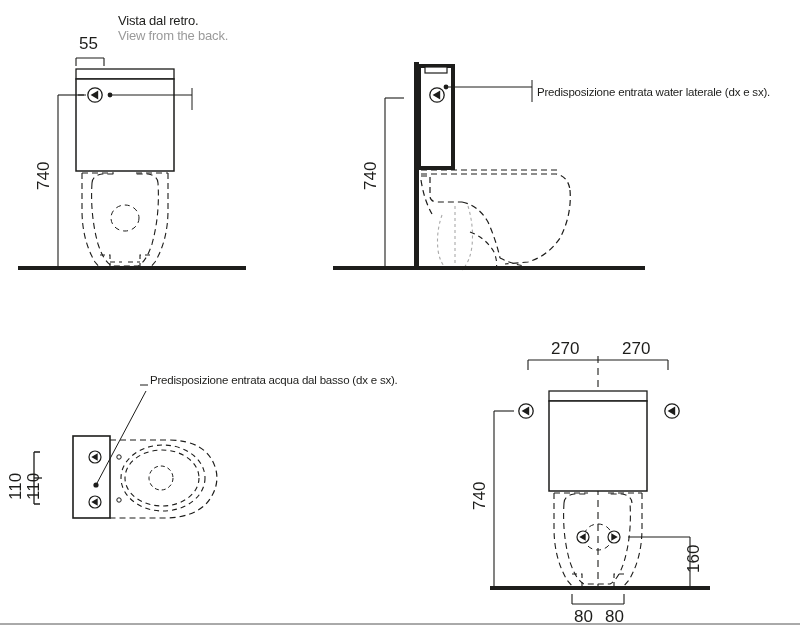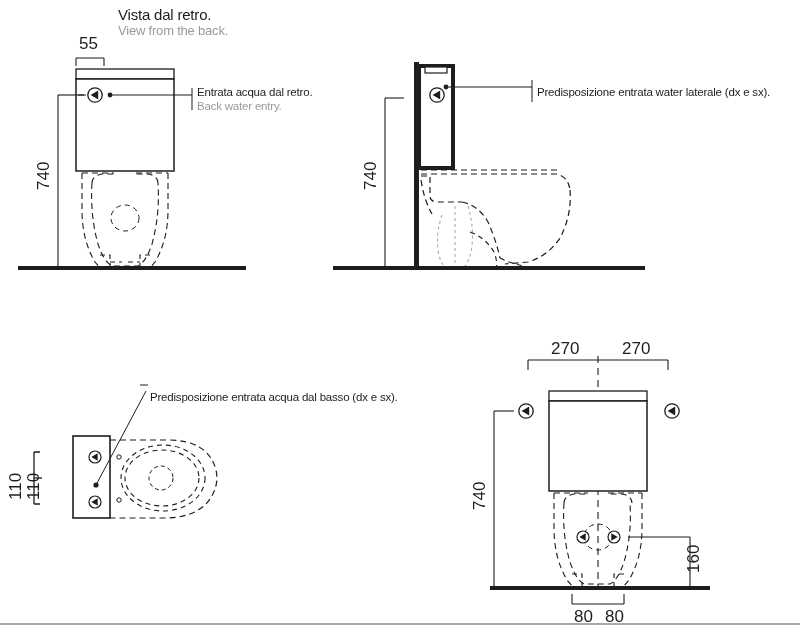--- a/index.html
+++ b/index.html
@@ -6,21 +6,21 @@
   body{width:800px;height:630px;position:relative;overflow:hidden;
        font-family:"Liberation Sans",sans-serif;color:#1a1a1a;}
   .stage{position:absolute;inset:0;}
   svg.draw{position:absolute;left:0;top:0;width:800px;height:630px;}
   .lbl{position:absolute;white-space:nowrap;line-height:1.25;}
   .it{font-size:11.5px;color:#1d1d1b;letter-spacing:-0.2px;}
   .en{font-size:11.5px;color:#9a9a9a;letter-spacing:-0.2px;}
   .dim{position:absolute;font-size:17px;color:#1d1d1b;letter-spacing:0px;}
   .dim.rot{transform:rotate(-90deg);transform-origin:left top;}
   .hdr{position:absolute;}
-  .hdr .it{font-size:15px;}
+  .hdr .it{font-size:13px;margin-top:7px;}
   .hdr .en{font-size:13px;}
 </style>
 </head>
 <body>
 
 <div class="stage">
 
   <svg class="draw" viewBox="0 0 800 630">
     <defs>
       <g id="arrowmark">
@@ -209,30 +209,26 @@
 
       <path d="M 0,624 L 800,624" stroke="#555555" stroke-width="1" fill="none"></path>
     </g>
   </svg>
 
   <div class="hdr" style="left:118px; top:6px;">
     <div class="it">Vista dal retro.</div>
     <div class="en">View from the back.</div>
   </div>
 
-  <div class="lbl" style="left:197px; top:85px;">
-    <div class="it">Entrata acqua dal retro.</div>
-    <div class="en">Back water entry.</div>
-  </div>
 
   <div class="lbl" style="left:537px; top:85px;">
     <div class="it">Predisposizione entrata water laterale (dx e sx).</div>
   </div>
 
-  <div class="lbl" style="left:150px; top:390px;text-align:right;">
+  <div class="lbl" style="left:150px; top:373px;text-align:right;">
     <div class="it">Predisposizione entrata acqua dal basso (dx e sx).</div>
   </div>
 
   <div class="dim" style="left:79px; top:34px;">55</div>
   <div class="dim rot" style="left:34px; top:190px;">740</div>
 
   <div class="dim rot" style="left:361px; top:190px;">740</div>
 
   <div class="dim rot" style="left:6px; top:500px;">110</div>
   <div class="dim rot" style="left:24px; top:500px;">110</div>

